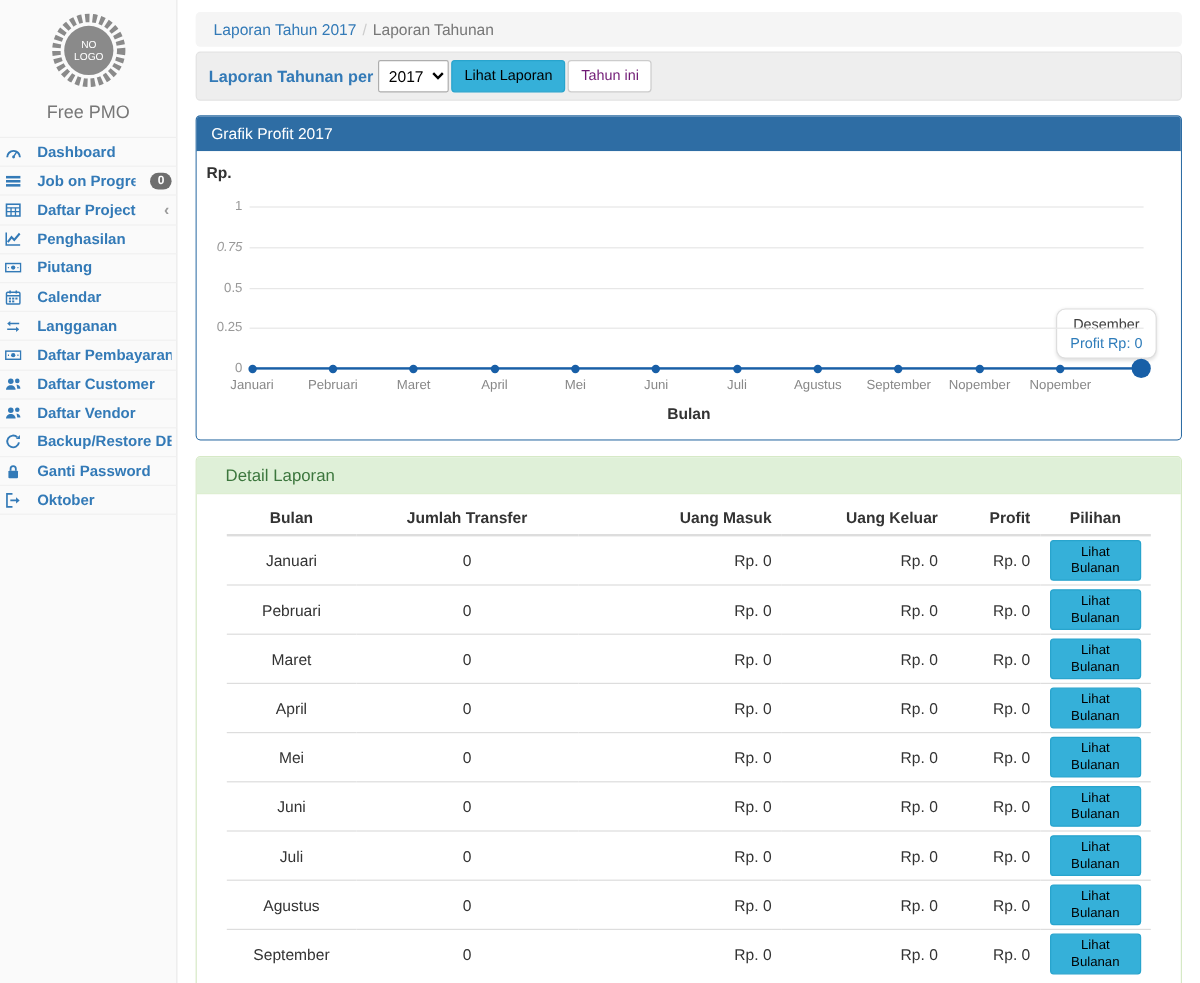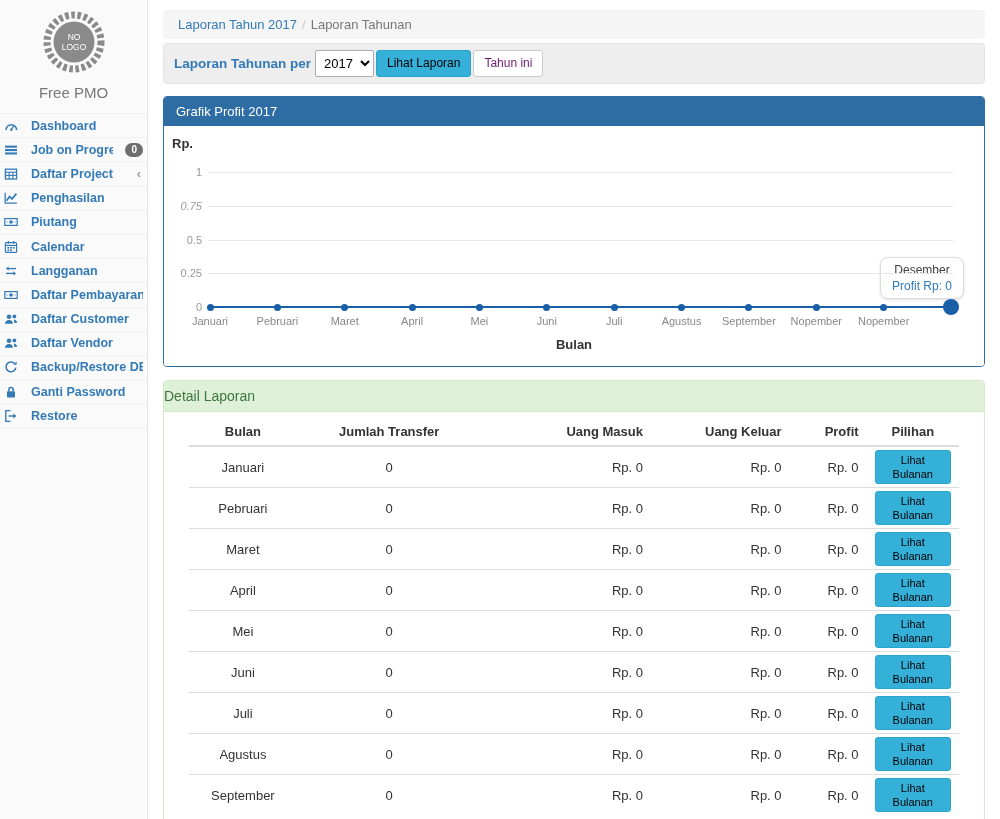--- a/index.html
+++ b/index.html
@@ -51,21 +51,21 @@
   .dot { position:absolute; border-radius:50%; }
   .xlab { position:absolute; font-size:11px; color:#888; transform:translateX(-50%); white-space:nowrap; }
   .x-axis-title { position:absolute; left:0; right:0; text-align:center; font-weight:bold; font-size:13px; color:#333; }
   .tooltip { position:absolute; background:#fff; border:1px solid #ddd; border-radius:8px; padding:5px 11px;
              text-align:center; box-shadow:0 1px 3px rgba(0,0,0,.12); font-size:12px; }
   .tooltip .t1 { font-weight:normal; color:#404040; margin-bottom:2px; }
   .tooltip .t2 { color:#2e7cba; }
 
   
   .panel-success { border:1px solid #d6e9c6; }
-  .panel-success .panel-heading { background:#dff0d8; color:#3c763d; font-size:14px; padding:7px 0;
+  .panel-success .panel-heading { background:#dff0d8; color:#3c763d; font-size:14px; padding:7px 24px;
                                   border-bottom:1px solid #d6e9c6; border-radius:3px 3px 0 0; }
   .panel-success .panel-body { padding:6px 25px 10px; }
   table.report { width:100%; border-collapse:collapse; font-size:13px; }
   table.report th { padding:6px 8px; border-bottom:2px solid #ddd; font-weight:bold; }
   table.report td { padding:3px 8px; border-bottom:1px solid #ddd; height:23px; }
   table.report tr:last-child td { border-bottom:none; }
   .col-c { text-align:center; } .col-r { text-align:right; }
   .btn-xs { font-size:11px; padding:2px 7px; line-height:14px; }
 </style>
 </head>
@@ -217,21 +217,21 @@
           <span class="lbl">Ganti Password</span>
         </li>
         <li>
           <span class="mi">
             <svg width="14" height="14" viewBox="0 0 14 14">
               <path d="M6.4 1.6H1.8v10.8h4.6" fill="none" stroke="#337ab7" stroke-width="1.4"></path>
               <line x1="4.6" y1="7" x2="10.6" y2="7" stroke="#337ab7" stroke-width="1.5"></line>
               <path d="M9.4 4.4 12.4 7l-3 2.6z" fill="#337ab7"></path>
             </svg>
           </span>
-          <span class="lbl">Restore</span>
+          <span class="lbl">Oktober</span>
         </li>
       </ul>
   </aside>
 
   <main class="main">
 
     <div class="breadcrumb">
       <a href="#">Laporan Tahun 2017</a><span class="sep">/</span><span class="current">Laporan Tahunan</span>
     </div>
 

